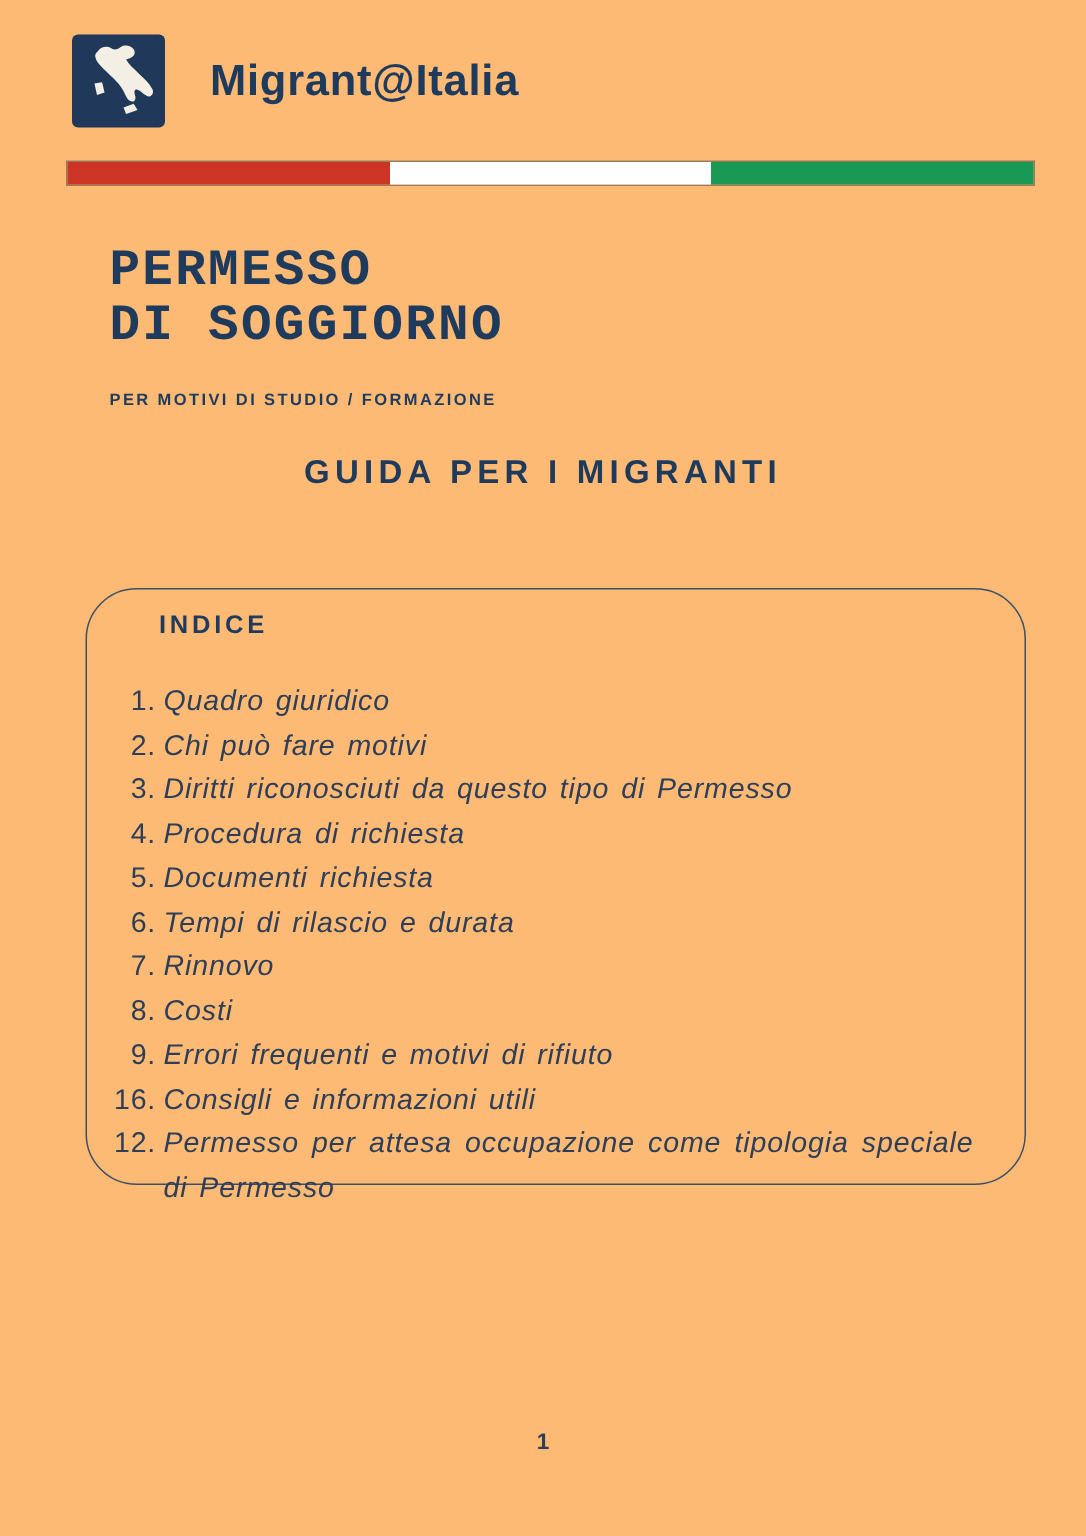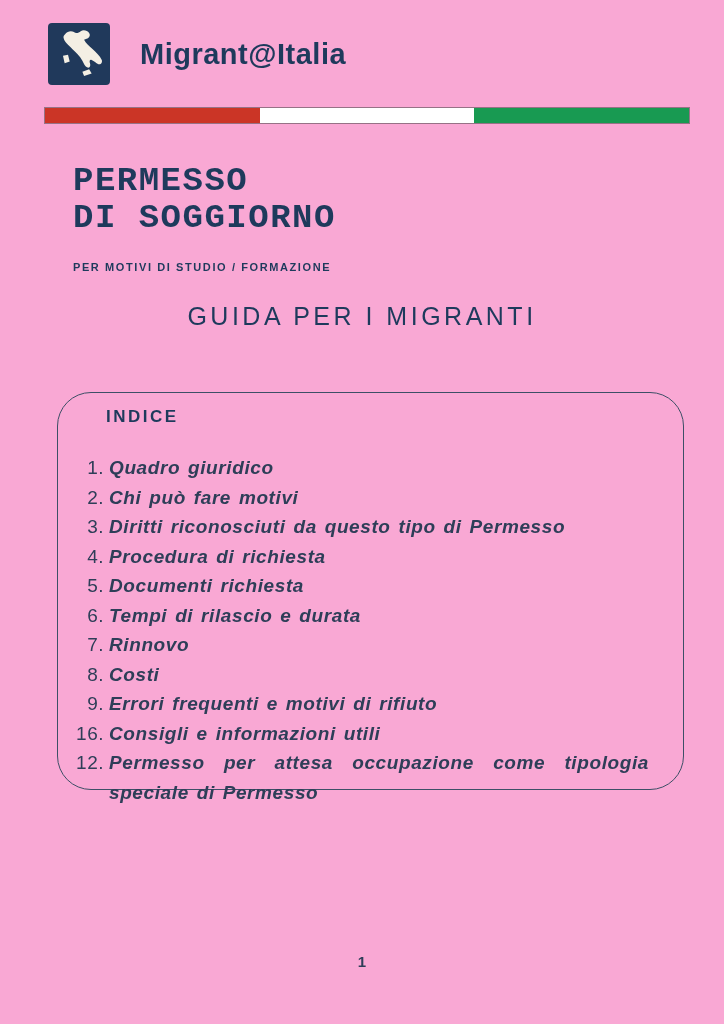--- a/index.html
+++ b/index.html
@@ -2,21 +2,21 @@
 <html><head>
 <meta charset="utf-8">
 <style>
   * { margin: 0; padding: 0; box-sizing: border-box; }
   html, body { background: #e8e8e8; }
   .page {
     position: relative;
     width: 724px;
     height: 1024px;
     margin: 0 auto;
-    background: #f9a8d4;
+    background: #fdba74;
     font-family: "Liberation Sans", sans-serif;
     color: #1e3a5c;
     overflow: hidden;
   }
   
   .logo-box {
     position: absolute;
     left: 48px; top: 23px;
     width: 62px; height: 62px;
     background: #20395b;
@@ -61,22 +61,22 @@
     font-weight: bold;
     letter-spacing: 1.6px;
     color: #1e3a5c;
   }
   
   .guide-heading {
     position: absolute;
     left: 0; top: 302px;
     width: 100%;
     text-align: center;
-    font-size: 25px;
-    font-weight: normal;
+    font-size: 22px;
+    font-weight: bold;
     letter-spacing: 3.5px;
     color: #1e3a5c;
   }
   
   .index-box {
     position: absolute;
     left: 57px; top: 392px;
     width: 627px; height: 398px;
     border: 1.5px solid #3d4f66;
     border-radius: 34px;
@@ -100,21 +100,21 @@
   .idx-num {
     flex: 0 0 46px;
     text-align: right;
     font-weight: normal;
     letter-spacing: 0.5px;
   }
   .idx-label {
     flex: 1 1 auto;
     margin-left: 5px;
     font-style: italic;
-    font-weight: 700;
+    font-weight: 400;
     letter-spacing: 0.6px;
     word-spacing: 2px;
   }
   .idx-label.justify { text-align: justify; }
   
   .page-number {
     position: absolute;
     left: 0; top: 953px;
     width: 100%;
     text-align: center;

